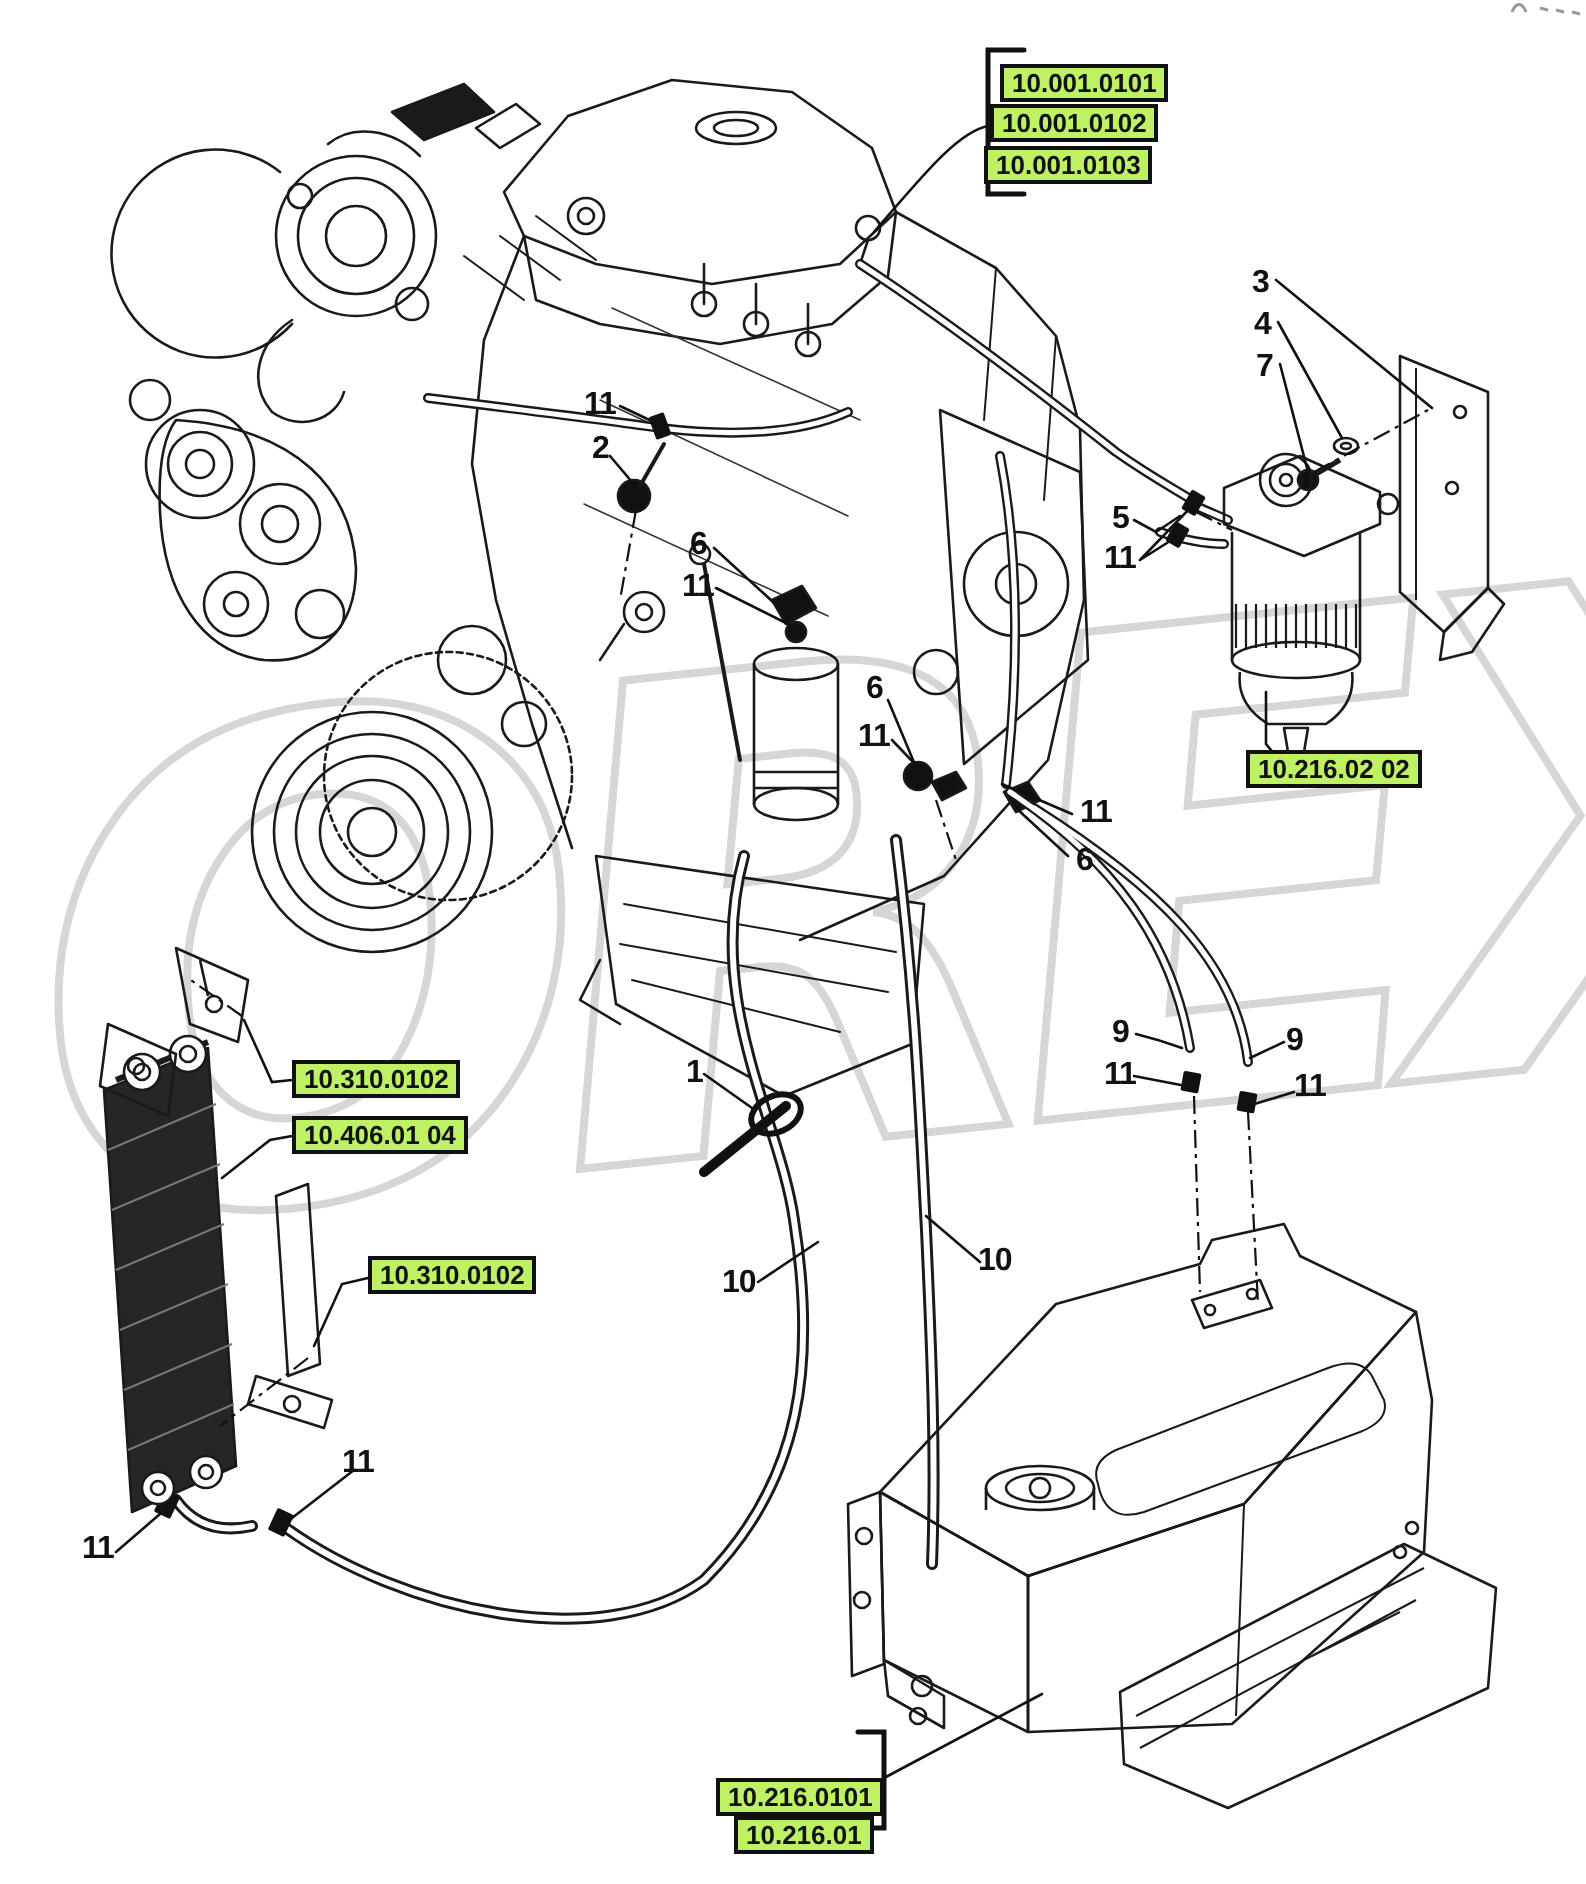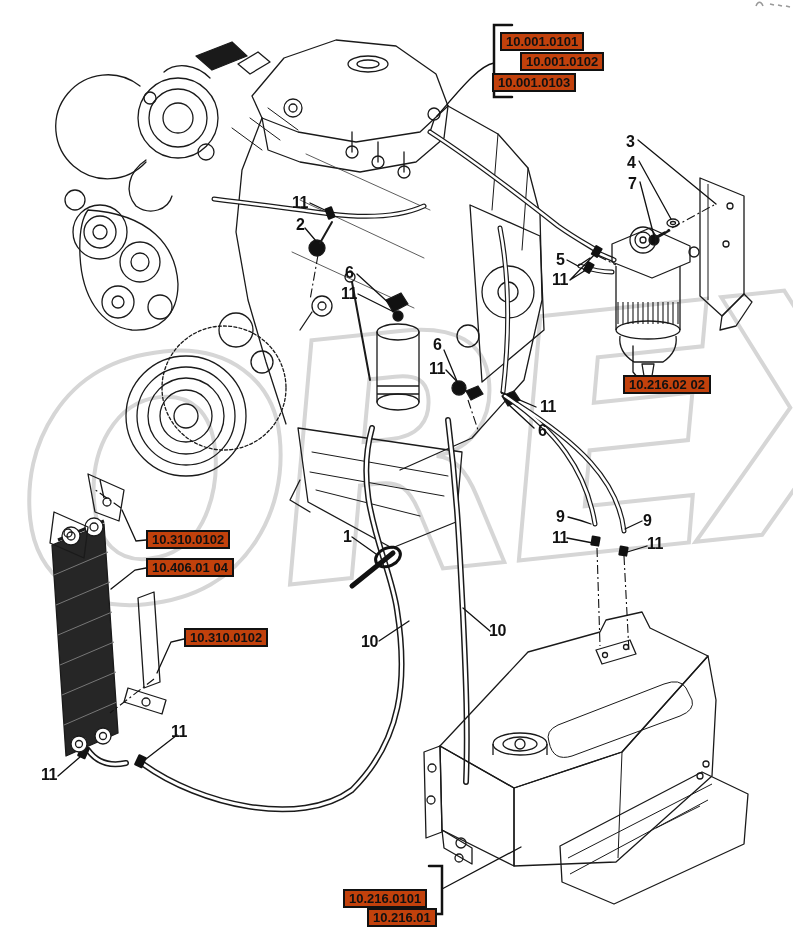--- a/index.html
+++ b/index.html
@@ -1,21 +1,21 @@
 <!DOCTYPE html>
 <html><head>
 <meta charset="utf-8">
 <style>
   html,body{margin:0;padding:0;background:#fff;}
   .stage{position:relative;width:793px;height:942px;background:#fff;overflow:hidden;
          font-family:"Liberation Sans",sans-serif;}
   .stage svg{position:absolute;left:0;top:0;}
   .callout{position:absolute;font-weight:700;font-size:16px;line-height:1;color:#111;
            letter-spacing:-.5px;white-space:nowrap;z-index:5;}
-  .refbox{position:absolute;border:2px solid #111;background:#c2410c;color:#111;
+  .refbox{position:absolute;border:2px solid #111;background:#bef264;color:#111;
           font-weight:700;font-size:13px;line-height:15px;padding:0 4px;
           white-space:nowrap;z-index:5;}
   .refbox.small{padding:0 5px;}
 </style>
 </head>
 <body>
 
 <div class="stage">
 
 <svg width="793" height="942" viewBox="0 0 793 942">
@@ -261,29 +261,29 @@
     <path d="M657,236 L714,205"></path>
     <path d="M597,548 L600,646"></path>
     <path d="M624,556 L629,652"></path>
     <path d="M121,508 L94,489"></path>
     <path d="M154,679 L110,713"></path>
     <path d="M598,256 L616,265"></path>
   </g>
 </svg>
 
 <div class="refbox" style="left:500px;top:32px">10.001.0101</div>
-<div class="refbox" style="left:520px;top:52px">10.001.0102</div>
+<div class="refbox" style="left:495px;top:52px">10.001.0102</div>
 <div class="refbox" style="left:492px;top:73px">10.001.0103</div>
 <div class="refbox small" style="left:638px;top:375px">8</div>
 <div class="refbox" style="left:623px;top:375px">10.216.02 02</div>
 <div class="refbox" style="left:146px;top:530px">10.310.0102</div>
 <div class="refbox" style="left:146px;top:558px">10.406.01 04</div>
 <div class="refbox" style="left:184px;top:628px">10.310.0102</div>
 <div class="refbox" style="left:367px;top:908px">10.216.01</div>
-<div class="refbox" style="left:343px;top:889px">10.216.0101</div>
+<div class="refbox" style="left:358px;top:889px">10.216.0101</div>
 
 <div class="callout" style="left:292px;top:195px">11</div>
 <div class="callout" style="left:296px;top:217px">2</div>
 <div class="callout" style="left:345px;top:265px">6</div>
 <div class="callout" style="left:341px;top:286px">11</div>
 <div class="callout" style="left:433px;top:337px">6</div>
 <div class="callout" style="left:429px;top:361px">11</div>
 <div class="callout" style="left:540px;top:399px">11</div>
 <div class="callout" style="left:538px;top:423px">6</div>
 <div class="callout" style="left:556px;top:252px">5</div>

